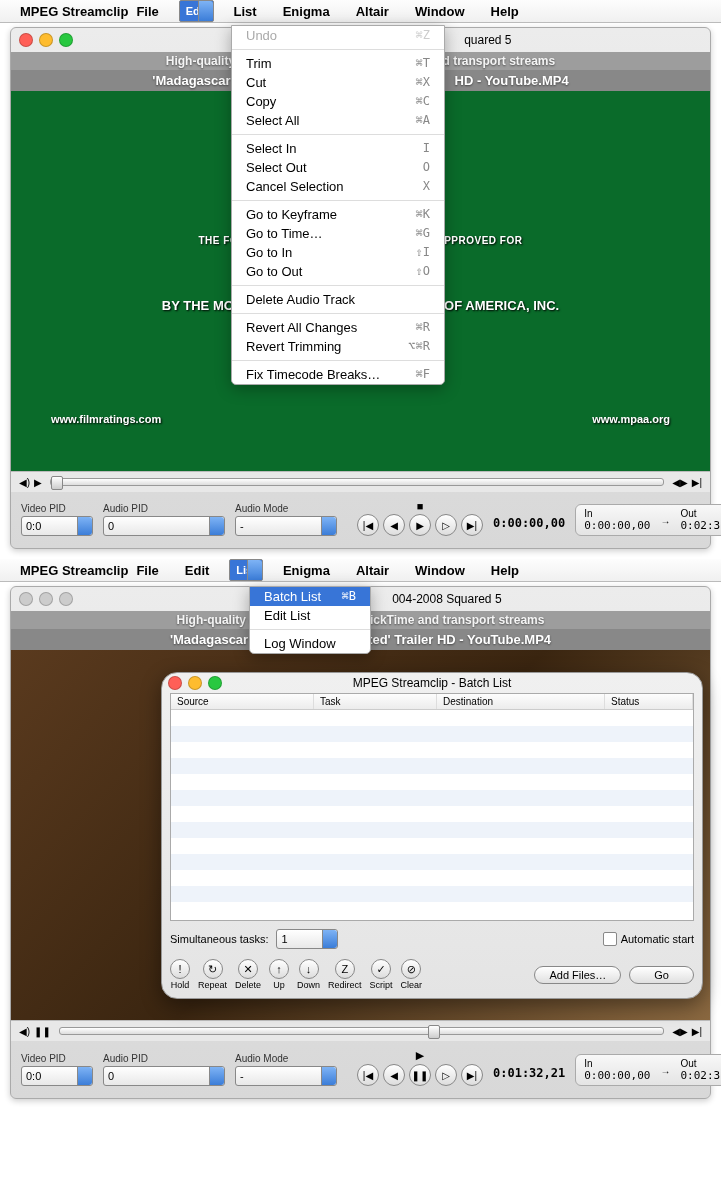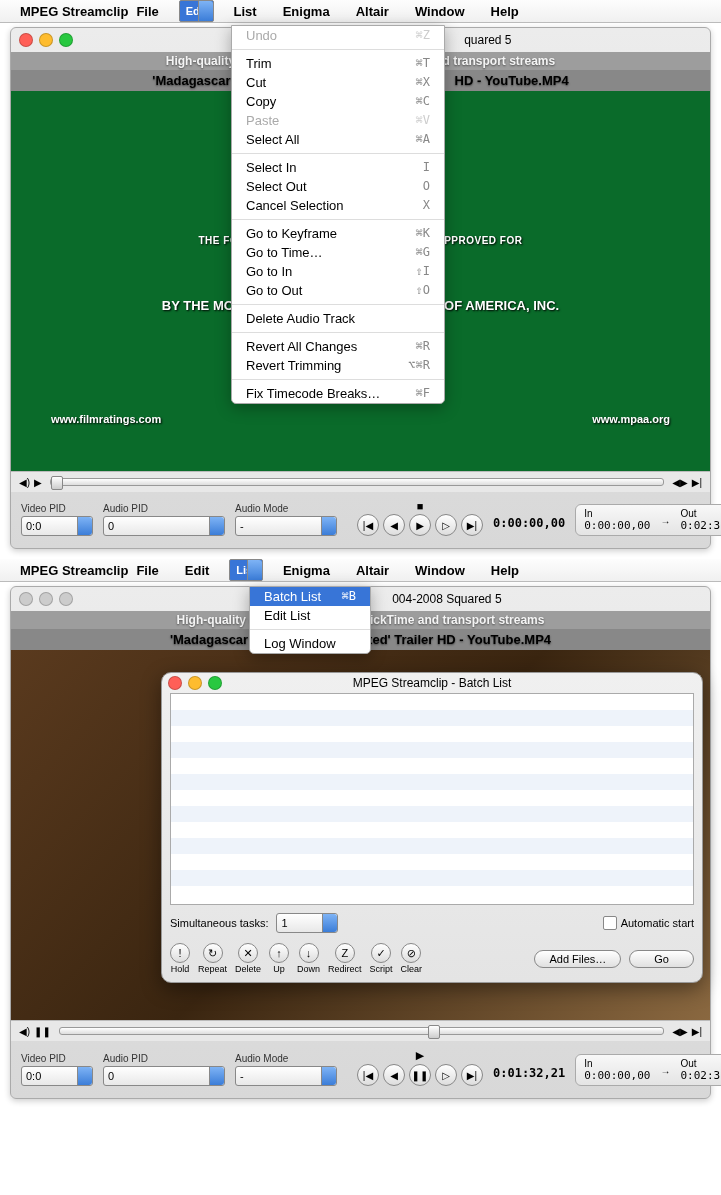--- a/index.html
+++ b/index.html
@@ -6,21 +6,21 @@
 .menubar { height: 22px; background: linear-gradient(#fdfdfd, #f0f0f0); border-bottom: 1px solid #bbb; display: flex; align-items: center; padding: 0 8px; font-size: 13px; }
 .menubar .apple { font-size: 14px; margin-right: 12px; }
 .menubar .appname { font-weight: bold; margin-right: 2px; }
 .menubar .mitem { margin-right: 14px; padding: 2px 6px; cursor: default; font-weight: bold; }
 .menubar .mitem.sel { background: #3875d7; color: #fff; border-radius: 2px; }
 .window { margin: 4px 10px 10px 10px; border: 1px solid #aaa; border-radius: 6px; background: linear-gradient(#ececec, #d8d8d8); box-shadow: 0 2px 6px rgba(0,0,0,0.2); position: relative; overflow: visible; }
 .titlebar { height: 20px; display: flex; align-items: center; padding: 2px 8px; }
 .tbtn { width: 12px; height: 12px; border-radius: 50%; margin-right: 6px; border: 1px solid rgba(0,0,0,0.2); }
 .tb-red { background: #ff5f57; } .tb-yel { background: #febc2e; } .tb-grn { background: #28c840; } .tb-gray { background: #ccc; }
 .subtitle { text-align: center; color: #f4f4f4; font-weight: bold; font-size: 12px; text-shadow: 0 1px 2px rgba(0,0,0,0.5); background: #9d9d9d; padding: 2px 0; }
-.subtitle2 { text-align: center; color: #000000; font-weight: bold; font-size: 13px; text-shadow: 0 1px 2px rgba(0,0,0,0.5); background: #888; padding: 3px 0; }
+.subtitle2 { text-align: center; color: #ffffff; font-weight: bold; font-size: 13px; text-shadow: 0 1px 2px rgba(0,0,0,0.5); background: #888; padding: 3px 0; }
 .video { background: #0a6b2a; height: 380px; position: relative; }
 .video .line { color: #fff; font-weight: bold; text-align: center; text-shadow: 1px 1px 2px #000; }
 .video .l1 { position: absolute; top: 144px; width: 100%; font-size: 10px; letter-spacing: 0.5px; }
 .video .l2 { position: absolute; top: 172px; width: 100%; font-size: 22px; letter-spacing: 1px; }
 .video .l3 { position: absolute; top: 207px; width: 100%; font-size: 13px; }
 .video .l4 { position: absolute; bottom: 46px; left: 40px; font-size: 11px; }
 .video .l5 { position: absolute; bottom: 46px; right: 40px; font-size: 11px; }
 .scrubber { height: 20px; background: #e8e8e8; display: flex; align-items: center; padding: 0 6px; border-top: 1px solid #bbb; }
 .scrubber .icon { margin: 0 2px; font-size: 10px; }
 .scrubber .track { flex: 1; height: 6px; background: linear-gradient(#fff,#ddd); border: 1px solid #999; border-radius: 3px; margin: 0 6px; position: relative; }
@@ -40,21 +40,21 @@
 .dropdown { position: absolute; background: #fff; border: 1px solid #aaa; border-radius: 0 0 5px 5px; box-shadow: 0 4px 16px rgba(0,0,0,0.3); z-index: 100; font-size: 13px; }
 .ddi { display: flex; justify-content: space-between; padding: 2px 14px; cursor: default; }
 .ddi .sc { color: #888; font-family: monospace; font-size: 12px; }
 .ddi.sel2 { background: #3875d7; color: #fff; }
 .ddi.sel2 .sc { color: #fff; }
 .ddi.dis { color: #aaa; justify-content: space-between; }
 .ddi.dis .sc { color: #ccc; }
 .dsep { height: 1px; background: #ddd; margin: 4px 0; }
 
 .video2 { background: linear-gradient(135deg, #5a3a1e 0%, #3a2510 50%, #8a6840 100%); height: 370px; position: relative; }
-.batchwin { position: absolute; left: 150px; top: 22px; width: 540px; background: linear-gradient(#f0f0f0,#e4e4e4); border: 1px solid #999; border-radius: 10px; box-shadow: 0 6px 20px rgba(0,0,0,0.4); z-index: 50; }
+.batchwin { position: absolute; left: 150px; top: 22px; width: 540px; background: linear-gradient(#f0f0f0,#e4e4e4); border: 1px solid #999; border-radius: 16px; box-shadow: 0 6px 20px rgba(0,0,0,0.4); z-index: 50; }
 .batchwin .bt { text-align: center; font-size: 12px; padding: 3px 0; position: relative; }
 .batchwin .btns { position: absolute; left: 6px; top: 3px; display: flex; }
 .table { background: #fff; border: 1px solid #aaa; margin: 0 8px; }
 .thead { display: flex; background: linear-gradient(#fdfdfd,#ececec); border-bottom: 1px solid #ccc; }
 .th { padding: 2px 6px; font-size: 10px; border-right: 1px solid #ddd; text-align: left; }
 .tbody { height: 210px; }
 .trow { height: 16px; }
 .trow.alt { background: #eef3fa; }
 .bfooter { padding: 8px; display: flex; flex-direction: column; gap: 10px; }
 .bfrow { display: flex; align-items: center; gap: 8px; }
@@ -111,24 +111,20 @@
         <span class="sc">⌘T</span>
       </div>
       <div class="ddi">
         <span>Cut</span>
         <span class="sc">⌘X</span>
       </div>
       <div class="ddi">
         <span>Copy</span>
         <span class="sc">⌘C</span>
       </div>
-      <div class="ddi dis">
-        <span>Paste</span>
-        <span class="sc">⌘V</span>
-      </div>
       <div class="ddi">
         <span>Select All</span>
         <span class="sc">⌘A</span>
       </div>
       <div class="dsep"></div>
       <div class="ddi">
         <span>Select In</span>
         <span class="sc">I</span>
       </div>
       <div class="ddi">
@@ -276,20 +272,26 @@
     <div class="batchwin">
       <div class="bt">
         <div class="btns">
           <div class="tbtn tb-red"></div>
           <div class="tbtn tb-yel"></div>
           <div class="tbtn tb-grn"></div>
         </div>
         <span>MPEG Streamclip - Batch List</span>
       </div>
       <div class="table">
+        <div class="thead">
+          <div class="th" style="width:130px">Source</div>
+          <div class="th" style="width:110px">Task</div>
+          <div class="th" style="width:155px">Destination</div>
+          <div class="th" style="flex:1">Status</div>
+        </div>
         <div class="tbody">
           <div class="trow"></div>
             <div class="trow alt"></div>
             <div class="trow"></div>
             <div class="trow alt"></div>
           <div class="trow"></div>
             <div class="trow alt"></div>
             <div class="trow"></div>
             <div class="trow alt"></div>
           <div class="trow"></div>

